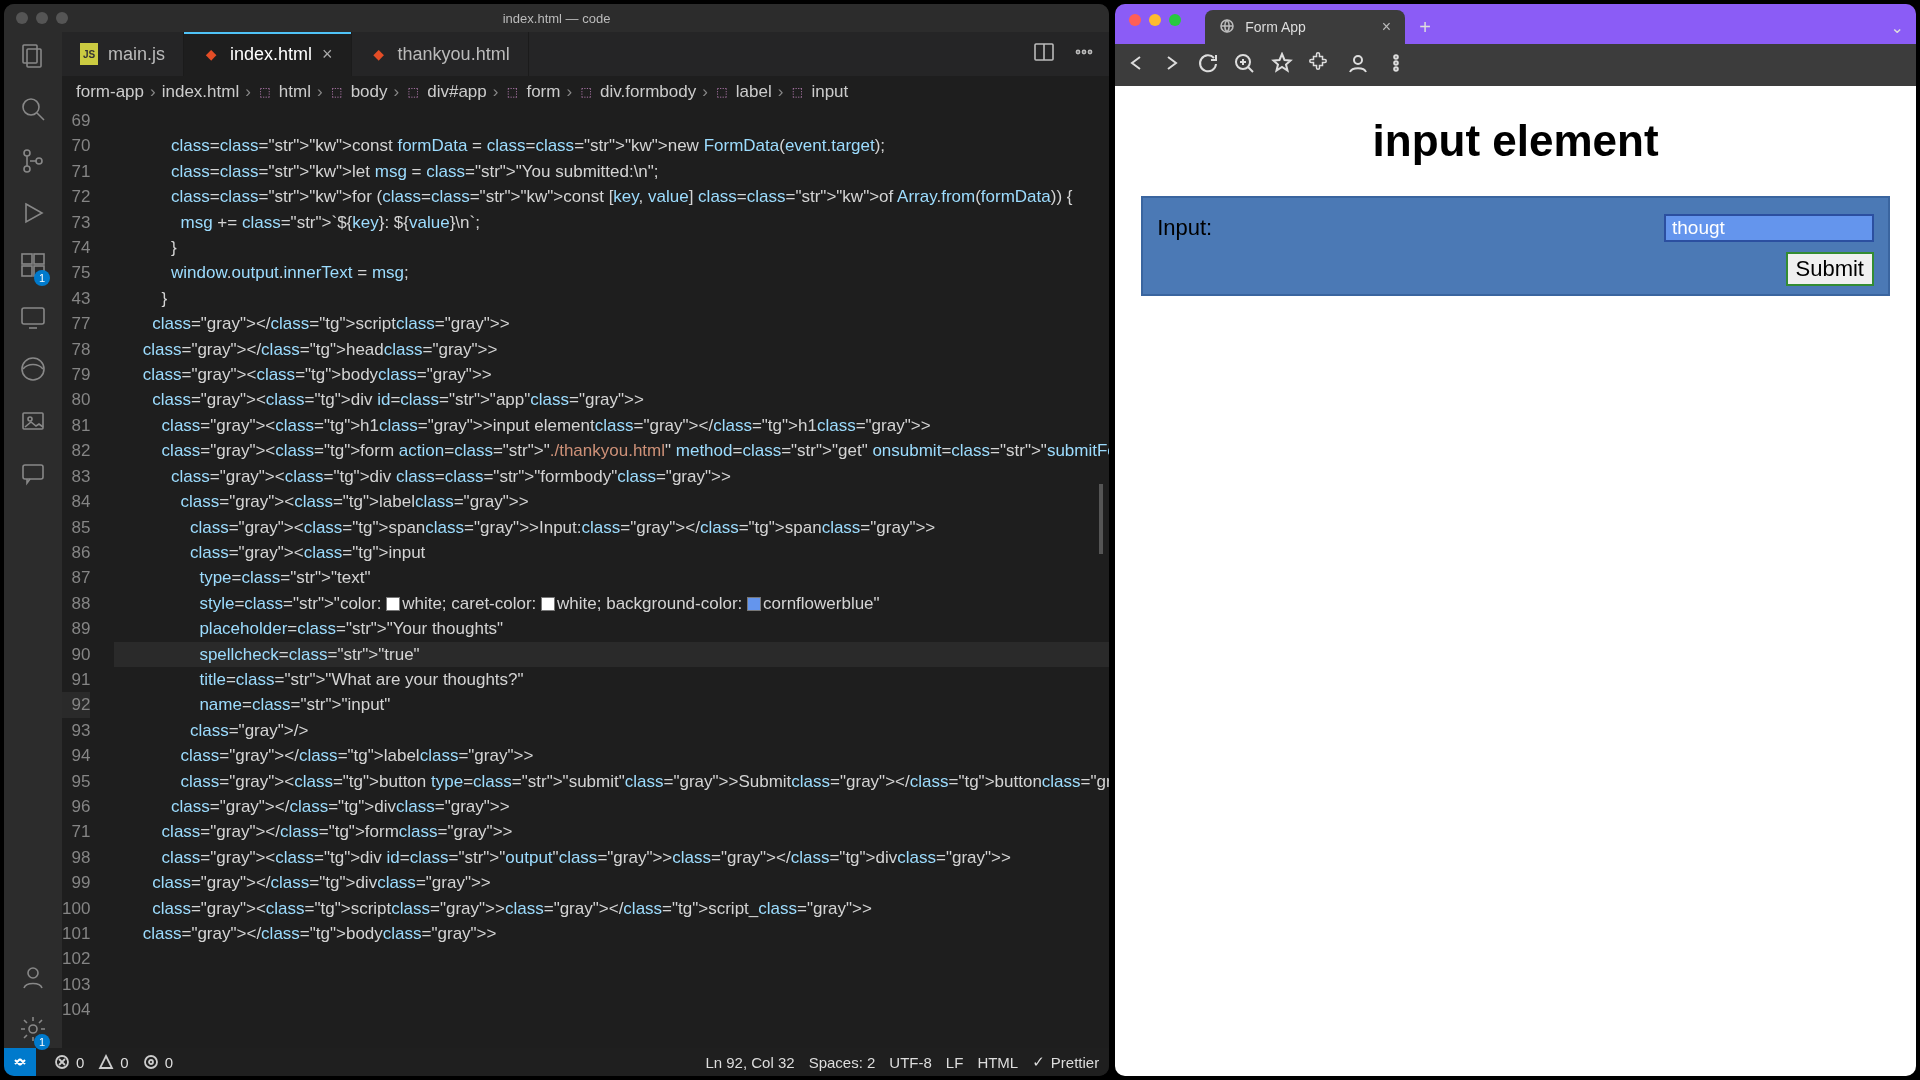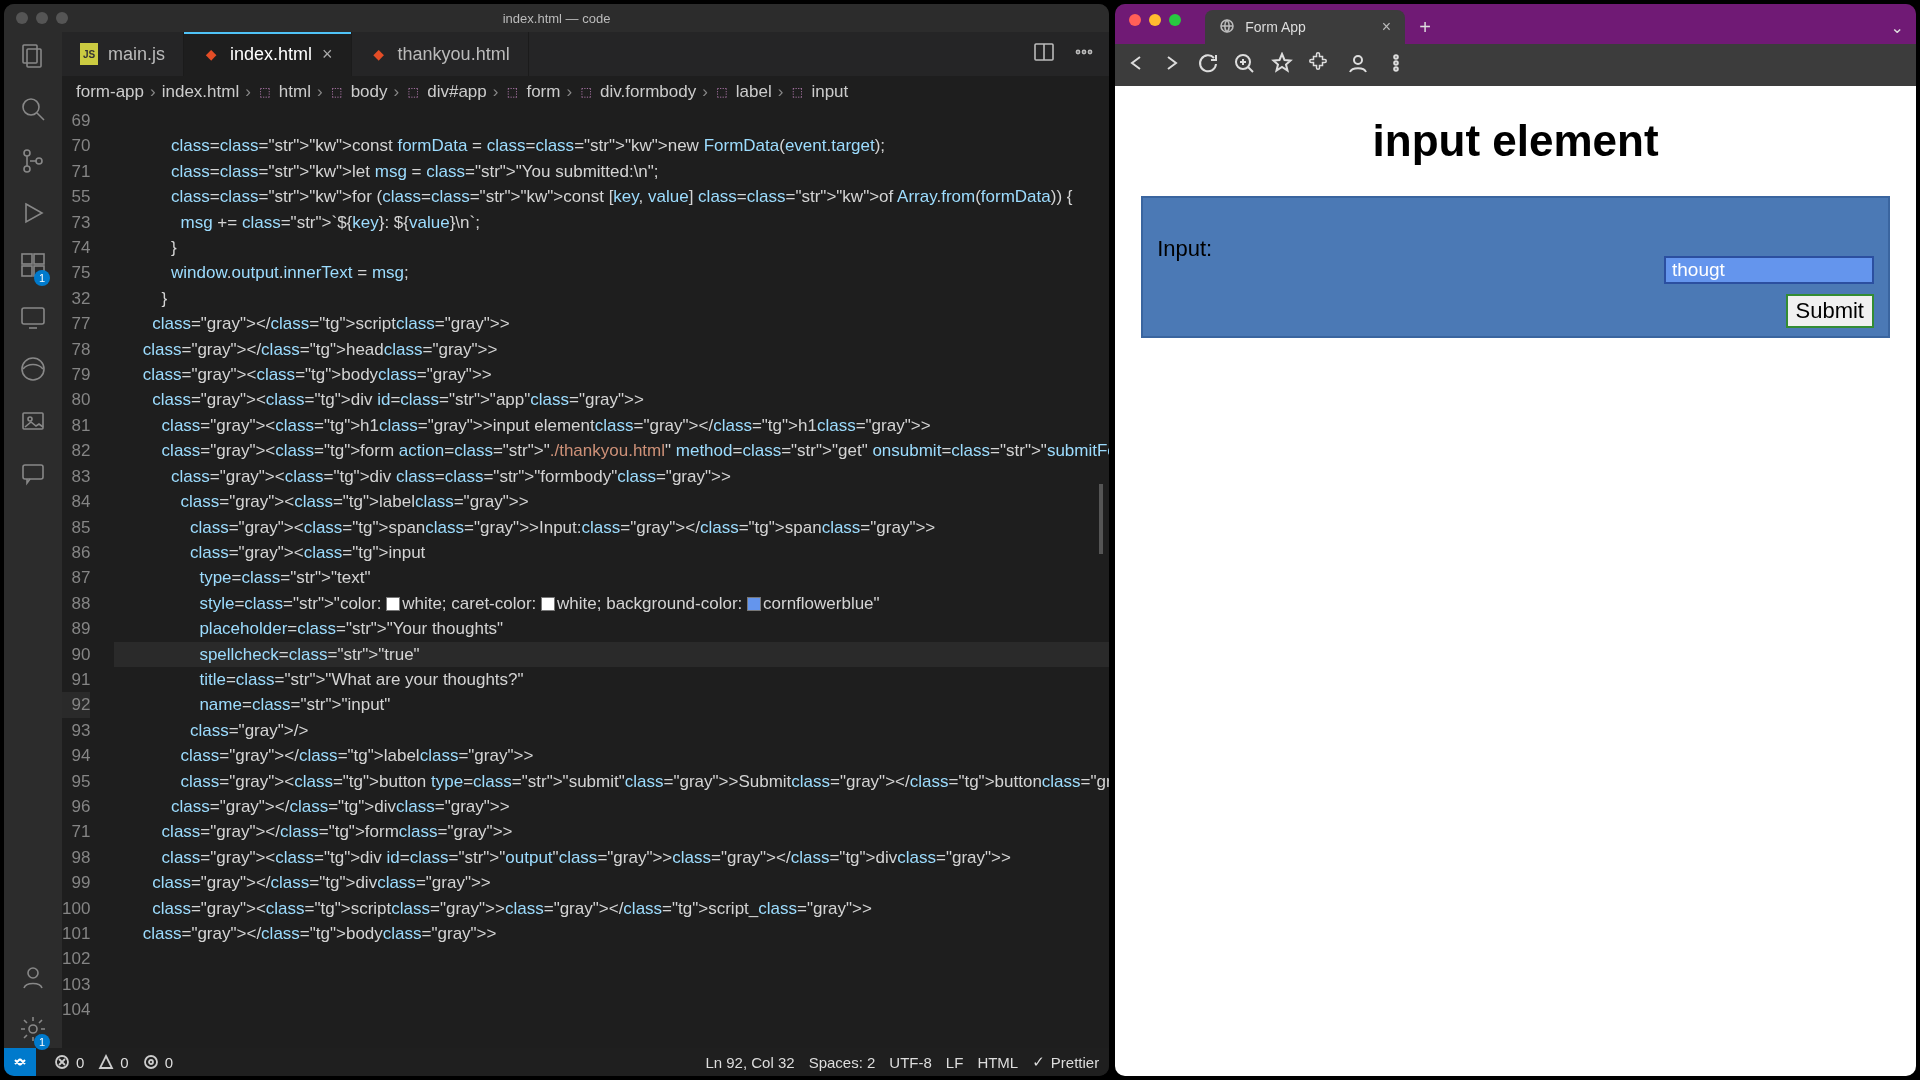--- a/index.html
+++ b/index.html
@@ -74,40 +74,40 @@
   .statusbar .flex1{flex:1;}
   .statusbar .seg{display:flex;align-items:center;gap:6px;}
   .statusbar svg.small{width:16px;height:16px;stroke:#ccc;fill:none;stroke-width:1.8;vertical-align:middle;}
   .str{color:var(--string);}
   .str.u{margin-top:36px;}
   .at{color:var(--attr);}
   .id{color:var(--attr);}
 
   
   .browser{flex:1;display:flex;flex-direction:column;}
-  .btabbar{height:40px;background:#701a75;display:flex;align-items:flex-end;padding-left:90px;}
+  .btabbar{height:40px;background:#8b5cf6;display:flex;align-items:flex-end;padding-left:90px;}
   .browser .traffic{top:8px;}
   .btab{background:#3c3c3c;color:#ddd;font-size:14px;height:34px;display:flex;align-items:center;padding:0 14px;border-radius:8px 8px 0 0;gap:10px;min-width:200px;}
   .btab .globe svg{width:16px;height:16px;stroke:#bbb;fill:none;stroke-width:1.6;}
   .btab .x{margin-left:auto;color:#bbb;font-size:16px;}
   .newtab{color:#ddd;font-size:20px;padding:0 14px;height:34px;display:flex;align-items:center;}
   .btabbar .flex1{flex:1;}
   .btabbar .drop{color:#ddd;padding:0 12px;height:34px;display:flex;align-items:center;}
 
   .toolbar{height:42px;background:#3c3c3c;display:flex;align-items:center;padding:0 10px;gap:14px;}
   .toolbar svg{width:22px;height:22px;stroke:#ddd;fill:none;stroke-width:2;}
   .omnibox{flex:1;height:30px;background:#2b2b2b;border-radius:15px;display:flex;align-items:center;padding:0 12px;color:#ddd;font-size:15px;gap:10px;}
   .omnibox svg{width:16px;height:16px;stroke:#bbb;fill:none;}
   .toolbar .right{display:flex;align-items:center;gap:16px;}
 
   .viewport{flex:1;background:#fff;color:#000;overflow:hidden;padding:30px 26px;}
   .viewport h1{font-size:44px;font-weight:800;text-align:center;margin-bottom:30px;}
   .formbody{background:#4b79b5;border:2px solid #3a659f;padding:16px 14px 8px;display:flex;flex-wrap:wrap;align-items:center;justify-content:space-between;gap:10px;}
   .formbody .lbl{color:#000;font-size:22px;}
-  .formbody input{background:#6495ed;border:2px solid #2b4fa0;color:#fff;height:28px;padding:0 6px;font-size:19px;width:210px;margin-top:42px;}
+  .formbody input{background:#6495ed;border:2px solid #2b4fa0;color:#fff;height:28px;padding:0 6px;font-size:19px;width:210px;}
   .formbody .row2{width:100%;display:flex;justify-content:flex-end;}
   .formbody button{background:#f0f0f0;border:2px solid var(--btn-green);color:#000;font-size:22px;padding:2px 8px;}
 </style>
 </head>
 <body>
 
 <div class="desktop">
 
   <div class="window vscode">
     <div class="titlebar">
@@ -228,25 +228,25 @@
             <span class="bicon" style="color: rgb(197, 134, 192);">⬚</span>
             <span>input</span>
           </div>
 
         <div class="code-area">
           <div class="gutter" id="gutter">
               <div class="lines">
                 <div>69</div>
                 <div>70</div>
                 <div>71</div>
-                <div>55</div>
+                <div>72</div>
                 <div>73</div>
                 <div>74</div>
                 <div>75</div>
-                <div>32</div>
+                <div>43</div>
                 <div>77</div>
                 <div>78</div>
                 <div>79</div>
                 <div>80</div>
                 <div>81</div>
                 <div>82</div>
                 <div>83</div>
                 <div>84</div>
                 <div>85</div>
                 <div>86</div>

